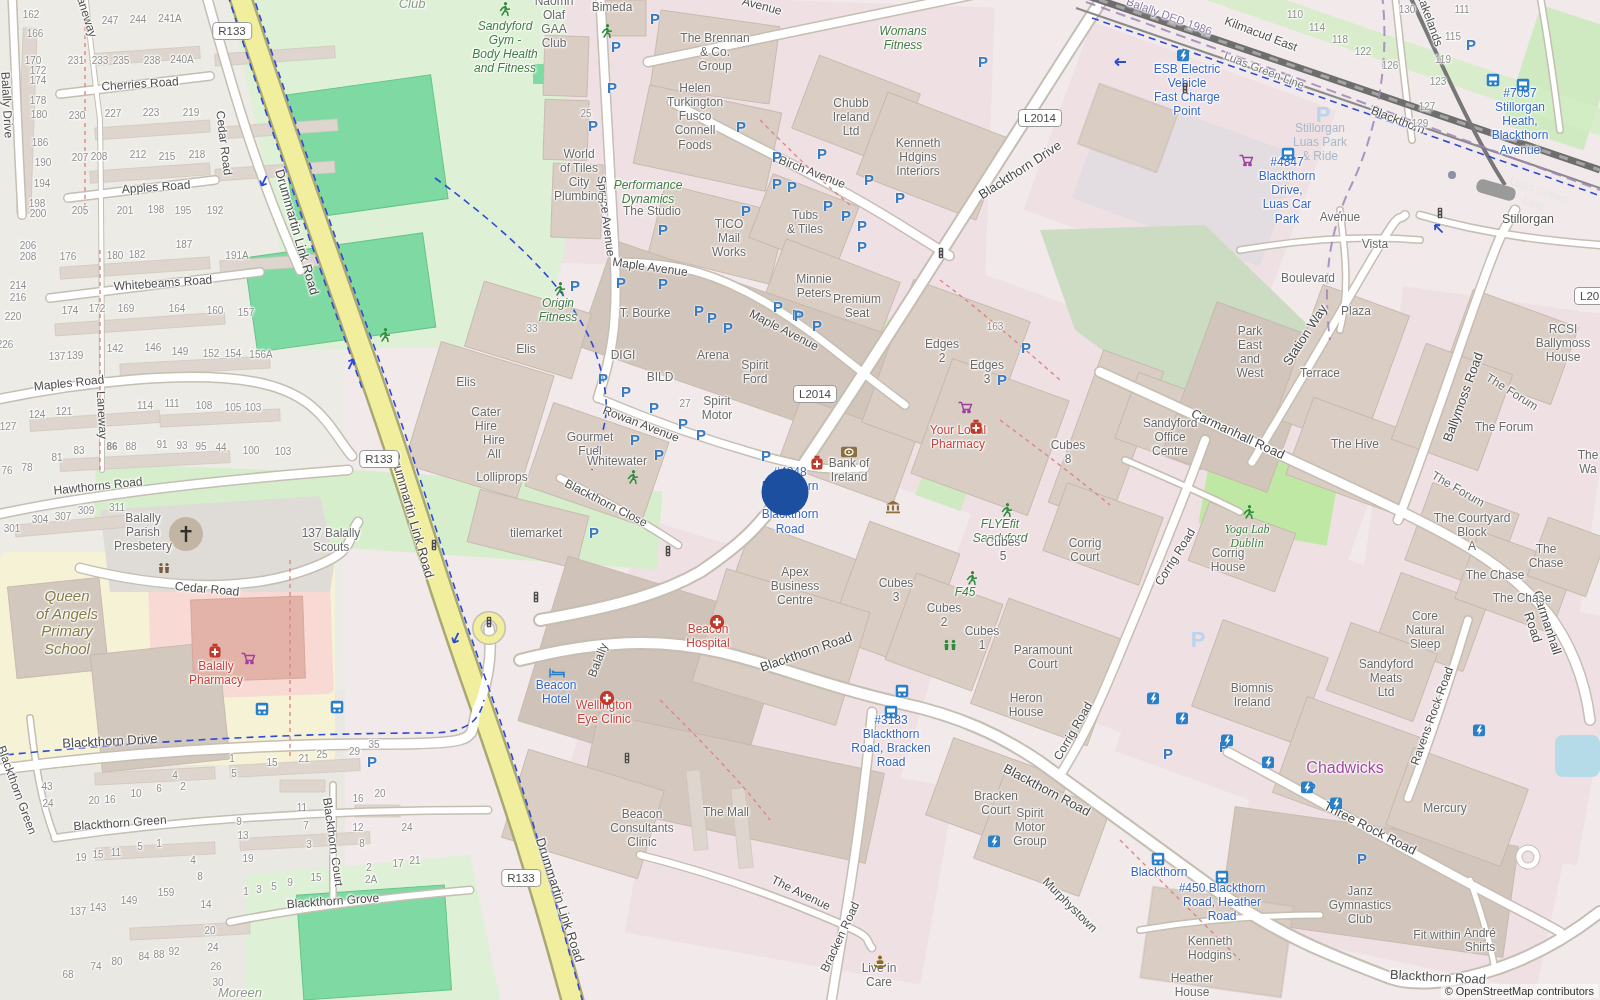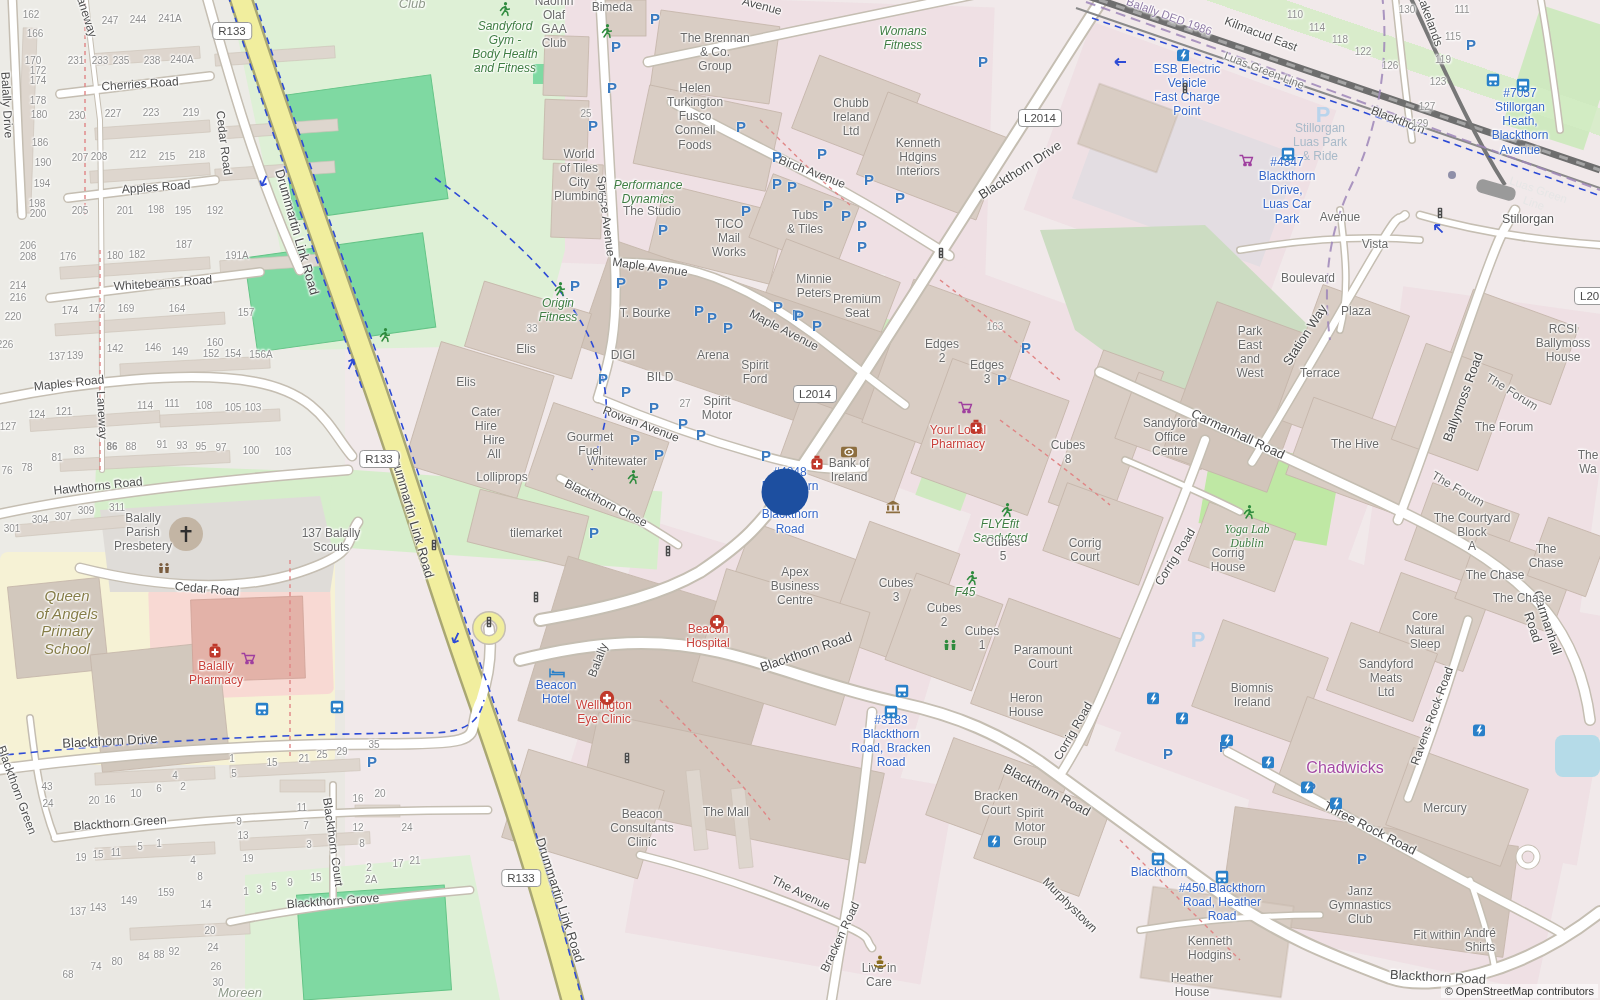--- a/index.html
+++ b/index.html
@@ -579,21 +579,21 @@
       <span class="lbl k-nm" style="left: 184px; top: 245px;">187</span>
       <span class="lbl k-nm" style="left: 237px; top: 256px;">191A</span>
       <span class="lbl k-nm" style="left: 18px; top: 286px;">214</span>
       <span class="lbl k-nm" style="left: 18px; top: 298px;">216</span>
       <span class="lbl k-nm" style="left: 13px; top: 317px;">220</span>
       <span class="lbl k-nm" style="left: 5px; top: 345px;">226</span>
       <span class="lbl k-nm" style="left: 70px; top: 311px;">174</span>
       <span class="lbl k-nm" style="left: 97px; top: 309px;">172</span>
       <span class="lbl k-nm" style="left: 126px; top: 309px;">169</span>
       <span class="lbl k-nm" style="left: 177px; top: 309px;">164</span>
-      <span class="lbl k-nm" style="left: 215px; top: 311px; margin-top: 32px;">160</span>
+      <span class="lbl k-nm" style="left: 215px; top: 311px;">160</span>
       <span class="lbl k-nm" style="left: 246px; top: 313px;">157</span>
       <span class="lbl k-nm" style="left: 57px; top: 357px;">137</span>
       <span class="lbl k-nm" style="left: 75px; top: 356px;">139</span>
       <span class="lbl k-nm" style="left: 115px; top: 349px;">142</span>
       <span class="lbl k-nm" style="left: 153px; top: 348px;">146</span>
       <span class="lbl k-nm" style="left: 180px; top: 352px;">149</span>
       <span class="lbl k-nm" style="left: 211px; top: 354px;">152</span>
       <span class="lbl k-nm" style="left: 233px; top: 354px;">154</span>
       <span class="lbl k-nm" style="left: 261px; top: 355px;">156A</span>
       <span class="lbl k-nm" style="left: 37px; top: 415px;">124</span>
@@ -602,21 +602,21 @@
       <span class="lbl k-nm" style="left: 145px; top: 406px;">114</span>
       <span class="lbl k-nm" style="left: 172px; top: 404px;">111</span>
       <span class="lbl k-nm" style="left: 204px; top: 406px;">108</span>
       <span class="lbl k-nm" style="left: 233px; top: 408px;">105</span>
       <span class="lbl k-nm" style="left: 253px; top: 408px;">103</span>
       <span class="lbl k-nm" style="left: 112px; top: 447px; font-weight: bold;">86</span>
       <span class="lbl k-nm" style="left: 131px; top: 447px;">88</span>
       <span class="lbl k-nm" style="left: 162px; top: 445px;">91</span>
       <span class="lbl k-nm" style="left: 182px; top: 446px;">93</span>
       <span class="lbl k-nm" style="left: 201px; top: 447px;">95</span>
-      <span class="lbl k-nm" style="left: 221px; top: 448px;">97</span>
+      <span class="lbl k-nm" style="left: 221px; top: 448px;">44</span>
       <span class="lbl k-nm" style="left: 251px; top: 451px;">100</span>
       <span class="lbl k-nm" style="left: 283px; top: 452px;">103</span>
       <span class="lbl k-nm" style="left: 79px; top: 451px;">83</span>
       <span class="lbl k-nm" style="left: 57px; top: 458px;">81</span>
       <span class="lbl k-nm" style="left: 27px; top: 468px;">78</span>
       <span class="lbl k-nm" style="left: 7px; top: 471px;">76</span>
       <span class="lbl k-nm" style="left: 12px; top: 529px;">301</span>
       <span class="lbl k-nm" style="left: 40px; top: 520px;">304</span>
       <span class="lbl k-nm" style="left: 63px; top: 517px;">307</span>
       <span class="lbl k-nm" style="left: 86px; top: 511px;">309</span>
@@ -627,21 +627,21 @@
       <span class="lbl k-nm" style="left: 110px; top: 800px;">16</span>
       <span class="lbl k-nm" style="left: 136px; top: 794px;">10</span>
       <span class="lbl k-nm" style="left: 159px; top: 789px;">6</span>
       <span class="lbl k-nm" style="left: 175px; top: 776px;">4</span>
       <span class="lbl k-nm" style="left: 183px; top: 787px;">2</span>
       <span class="lbl k-nm" style="left: 232px; top: 759px;">1</span>
       <span class="lbl k-nm" style="left: 234px; top: 774px;">5</span>
       <span class="lbl k-nm" style="left: 272px; top: 763px;">15</span>
       <span class="lbl k-nm" style="left: 304px; top: 759px;">21</span>
       <span class="lbl k-nm" style="left: 322px; top: 755px;">25</span>
-      <span class="lbl k-nm" style="left: 342px; top: 752px;">29</span>
+      <span class="lbl k-nm" style="left: 342px; top: 752px; padding-left: 25px;">29</span>
       <span class="lbl k-nm" style="left: 374px; top: 745px;">35</span>
       <span class="lbl k-nm" style="left: 81px; top: 858px;">19</span>
       <span class="lbl k-nm" style="left: 98px; top: 855px;">15</span>
       <span class="lbl k-nm" style="left: 116px; top: 853px;">11</span>
       <span class="lbl k-nm" style="left: 140px; top: 847px;">5</span>
       <span class="lbl k-nm" style="left: 159px; top: 844px;">1</span>
       <span class="lbl k-nm" style="left: 193px; top: 861px;">4</span>
       <span class="lbl k-nm" style="left: 200px; top: 877px;">8</span>
       <span class="lbl k-nm" style="left: 239px; top: 822px;">9</span>
       <span class="lbl k-nm" style="left: 243px; top: 836px;">13</span>

